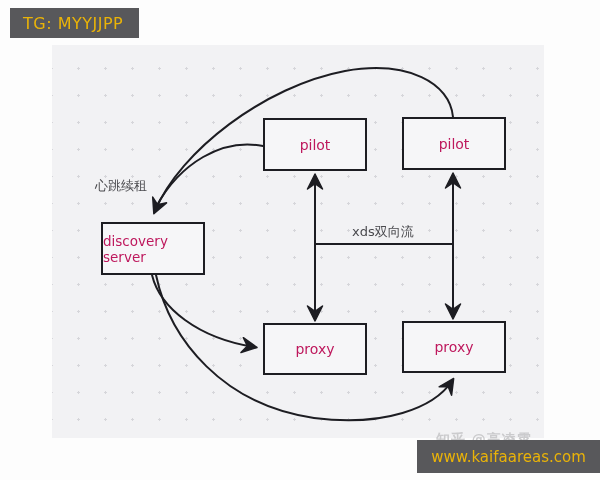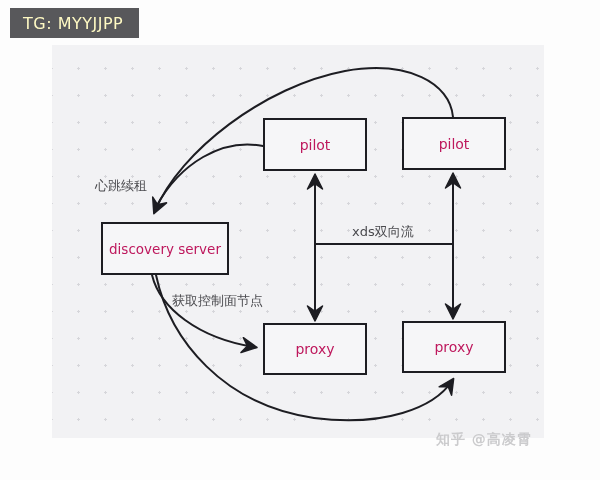--- a/index.html
+++ b/index.html
@@ -11,21 +11,21 @@
     width: 600px;
     height: 480px;
     background: #fdfdfd;
     overflow: hidden;
   }
 
   
   .badge {
     position: absolute;
     background: #58585b;
-    color: #fef9c3;
+    color: #eab308;
     display: flex;
     align-items: center;
   }
   .badge-tg {
     left: 10px; top: 8px;
     width: 129px; height: 30px;
     padding-left: 13px;
     font-size: 16px;
     letter-spacing: 0.5px;
   }
@@ -54,21 +54,21 @@
     background: #f6f6f8;
     border: 2px solid #1d1d22;
     color: #be185d;
     display: flex;
     align-items: center;
     justify-content: center;
     font-size: 14px;
   }
   .node-pilot-left   { left: 211px; top: 73px;  width: 104px; height: 53px; }
   .node-pilot-right  { left: 350px; top: 72px;  width: 104px; height: 53px; }
-  .node-discovery    { left: 49px;  top: 177px; width: 128px; height: 53px; font-size: 13.5px; }
+  .node-discovery    { left: 49px;  top: 177px; width: 104px; height: 53px; font-size: 13.5px; }
   .node-proxy-left   { left: 211px; top: 278px; width: 104px; height: 52px; }
   .node-proxy-right  { left: 350px; top: 276px; width: 104px; height: 52px; }
 
   .edge-label {
     position: absolute;
     color: #4a4a4e;
     font-size: 13px;
     white-space: nowrap;
     text-align: center;
   }
@@ -130,20 +130,22 @@
       <span>discovery server</span>
     </div>
     <div class="node node-proxy-left">
       <span>proxy</span>
     </div>
     <div class="node node-proxy-right">
       <span>proxy</span>
     </div>
 
     <div class="edge-label label-heartbeat">心跳续租</div>
-    <div class="edge-label label-getnodes">获取控制面节点</div>
     <div class="edge-label label-xds">xds双向流</div>
 
     <div class="watermark">知乎 @高凌霄</div>
   </div>
 
+  <div class="badge badge-site">
+    <span>www.kaifaareas.com</span>
+  </div>
 
 </div>
 
 </body></html>

